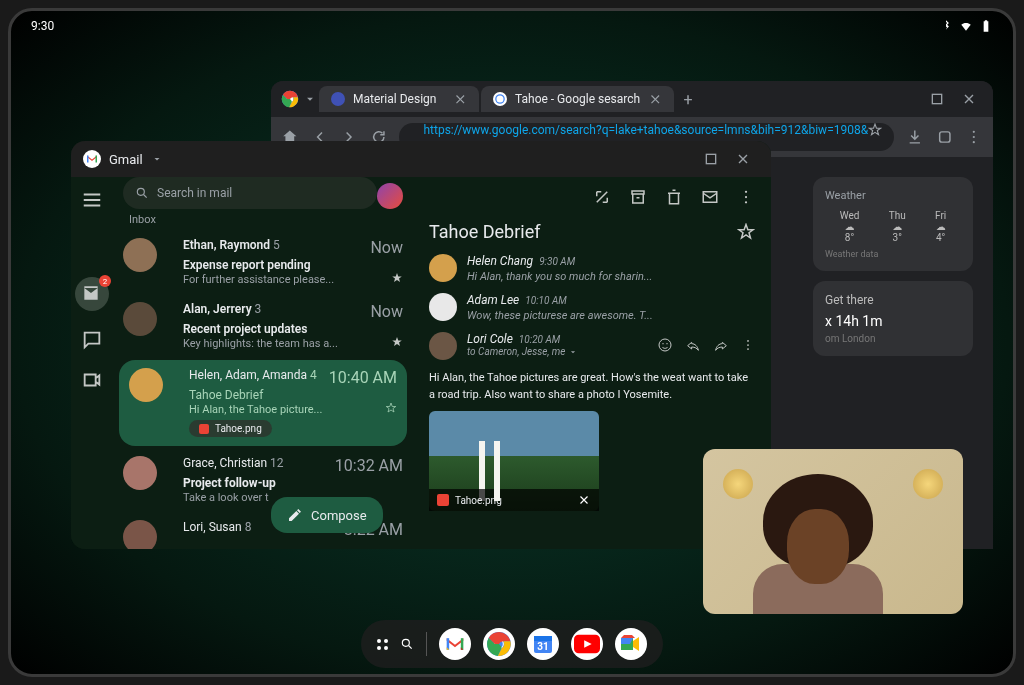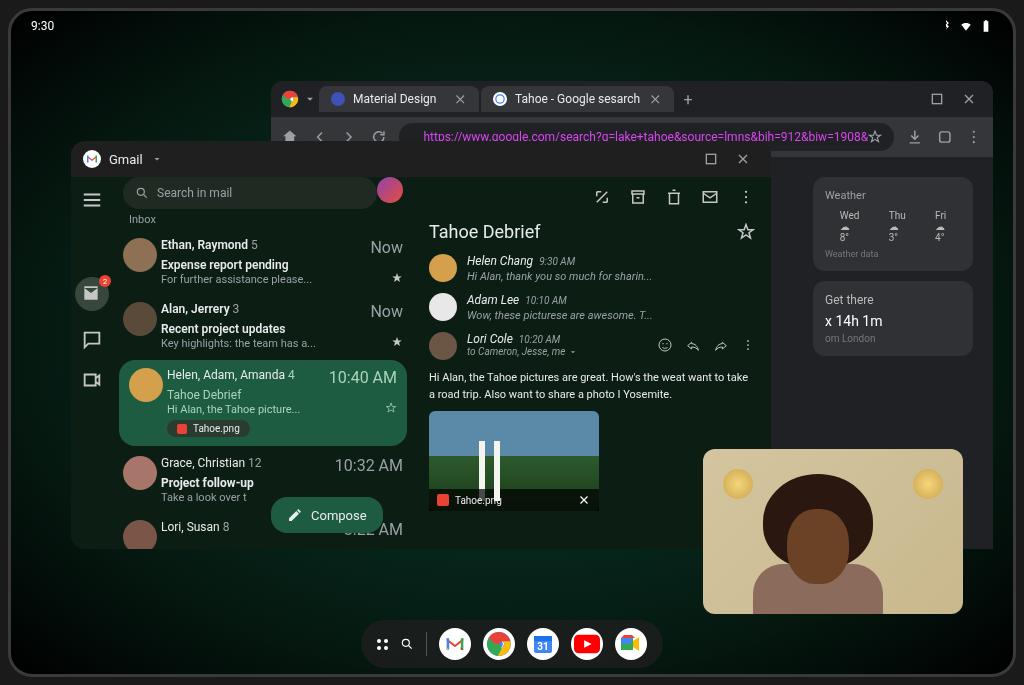--- a/index.html
+++ b/index.html
@@ -23,43 +23,43 @@
 .chrome-tabs { display: flex; align-items: center; height: 36px; background: #202124; padding: 0 8px; gap: 2px; }
 .chrome-tab { display: flex; align-items: center; gap: 8px; padding: 6px 12px; background: #35363a; border-radius: 8px 8px 0 0; color: #e8eaed; font-size: 12px; min-width: 160px; }
 .chrome-tab.active { background: #35363a; }
 .tab-icon { width: 14px; height: 14px; border-radius: 50%; }
 .tab-close { margin-left: auto; width: 14px; height: 14px; cursor: pointer; }
 .new-tab { width: 24px; height: 24px; display: flex; align-items: center; justify-content: center; color: #9aa0a6; cursor: pointer; }
 .window-controls { margin-left: auto; display: flex; gap: 16px; padding-right: 8px; }
 .wc-btn { width: 16px; height: 16px; cursor: pointer; color: #9aa0a6; }
 .chrome-toolbar { display: flex; align-items: center; height: 40px; padding: 0 10px; gap: 12px; background: #35363a; }
 .nav-btn { width: 18px; height: 18px; cursor: pointer; fill: #9aa0a6; }
-.url-bar { flex: 1; background: #202124; border-radius: 16px; height: 28px; display: flex; align-items: center; padding: 0 12px; color: #d946ef; font-size: 12px; }
+.url-bar { flex: 1; background: #202124; border-radius: 16px; height: 28px; display: flex; align-items: flex-start; padding: 0 12px; color: #0ea5e9; font-size: 12px; }
 .chrome-content { background: #202124; height: calc(100% - 76px); padding: 20px; color: #e8eaed; }
 .weather-card { float: right; width: 160px; background: #303134; border-radius: 12px; padding: 12px; margin-bottom: 10px; }
 .weather-row { display: flex; justify-content: space-around; margin-top: 8px; font-size: 10px; color: #bbb; }
-.weather-day { }
+.weather-day { text-align: center; }
 .info-card { float: right; clear: right; width: 160px; background: #303134; border-radius: 12px; padding: 12px; font-size: 12px; color: #bbb; }
 .info-card .big { font-size: 14px; color: #fff; margin-top: 6px; }
 
 
 .gmail-window { position: absolute; top: 130px; left: 60px; width: 700px; height: 408px; background: #0c1e13; border-radius: 14px; overflow: hidden; display: flex; flex-direction: column; }
 .gmail-titlebar { height: 36px; background: #1f1f1f; display: flex; align-items: center; padding: 0 12px; gap: 8px; color: #e8eaed; font-size: 13px; }
 .gmail-titlebar .window-controls { margin-left: auto; }
 .gmail-body { flex: 1; display: flex; overflow: hidden; }
 .gmail-rail { width: 42px; background: #0c1e13; display: flex; flex-direction: column; align-items: center; gap: 18px; padding-top: 12px; }
 .rail-icon { width: 22px; height: 22px; cursor: pointer; fill: #c4c7c5; position: relative; }
 .rail-icon.active { background: #37473c; border-radius: 50%; padding: 6px; width: 34px; height: 34px; }
 .badge { position: absolute; top: -2px; right: -2px; background: #ea4335; color: #fff; font-size: 8px; border-radius: 50%; width: 12px; height: 12px; display: flex; align-items: center; justify-content: center; }
 .gmail-list { width: 300px; background: #0c1e13; display: flex; flex-direction: column; overflow: hidden; }
-.list-header { display: flex; align-items: flex-start; height: 44px; padding: 0 10px; gap: 0; }
+.list-header { display: flex; align-items: flex-end; height: 44px; padding: 0 10px; gap: 0; }
 .search-box { flex: 1; background: #1f2b22; border-radius: 20px; height: 32px; display: flex; align-items: center; padding: 0 12px; gap: 8px; color: #9aa0a6; font-size: 12px; }
 .avatar-sm { width: 26px; height: 26px; border-radius: 50%; background: linear-gradient(135deg, #8e44ad, #e74c3c); }
 .inbox-label { font-size: 11px; color: #9aa0a6; padding: 4px 16px; }
-.email-item { display: flex; padding: 8px 10px; gap: 4px; cursor: pointer; }
+.email-item { display: flex; padding: 8px 10px; gap: 26px; cursor: pointer; }
 .email-item.selected { background: #1e5c41; border-radius: 16px; margin: 2px 6px; }
 .email-avatar { width: 34px; height: 34px; border-radius: 50%; flex-shrink: 0; background: #555; }
 .email-content { flex: 1; min-width: 0; }
 .email-top { display: flex; justify-content: space-between; font-size: 12px; color: #e8eaed; }
 .email-sender { font-weight: 600; }
 .email-time { font-size: 16px; color: #9aa0a6; }
 .email-subject { font-size: 12px; color: #e8eaed; font-weight: 600; margin-top: 1px; white-space: nowrap; overflow: hidden; text-overflow: ellipsis; }
 .email-preview { font-size: 11px; color: #9aa0a6; margin-top: 1px; white-space: nowrap; overflow: hidden; text-overflow: ellipsis; }
 .attachment-chip { display: inline-flex; align-items: center; gap: 6px; background: #2a3b30; border-radius: 12px; padding: 3px 10px; font-size: 10px; color: #e8eaed; margin-top: 4px; }
 .compose-fab { position: absolute; bottom: 16px; left: 200px; background: #1e5c41; color: #e8eaed; border-radius: 16px; padding: 10px 16px; display: flex; align-items: center; gap: 8px; font-size: 13px; cursor: pointer; z-index: 10; }

